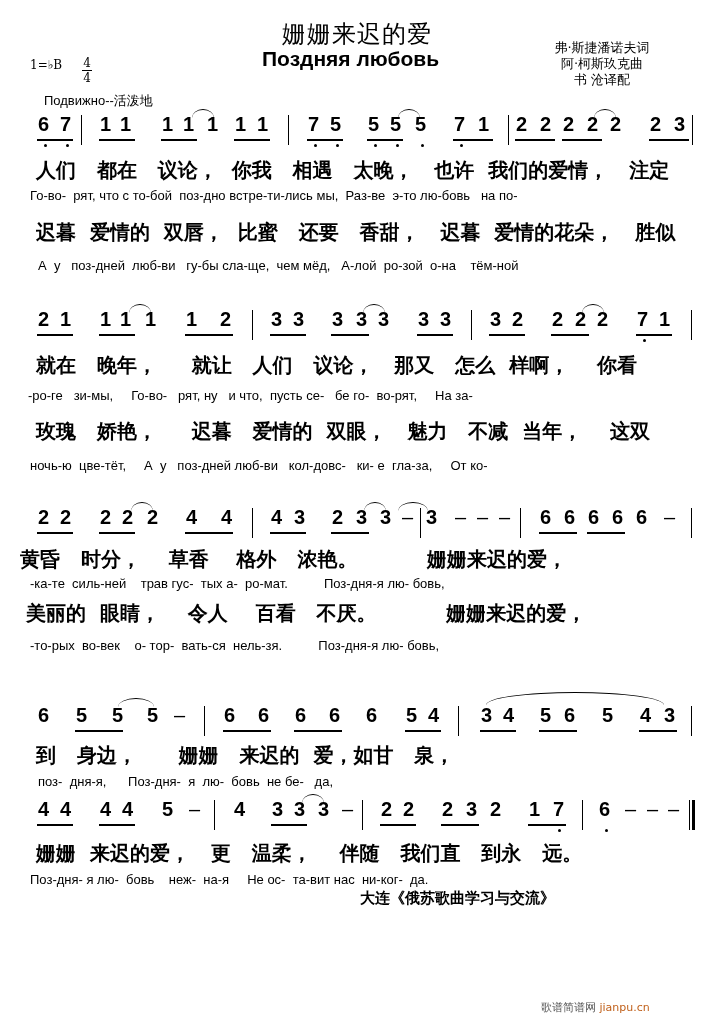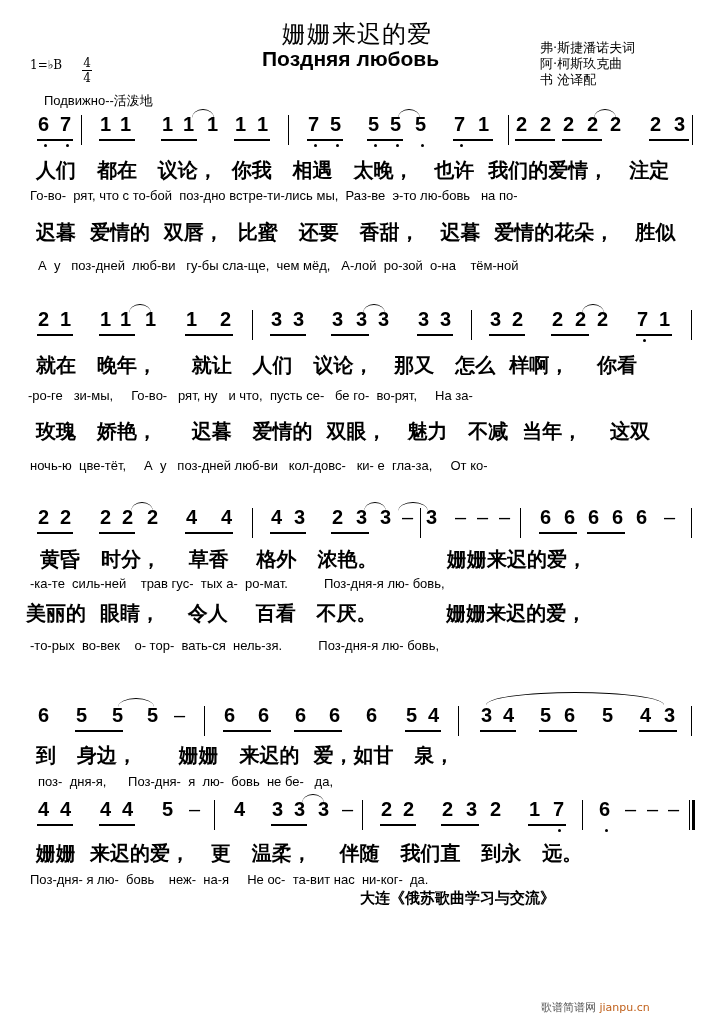--- a/index.html
+++ b/index.html
@@ -1,21 +1,21 @@
 <!DOCTYPE html>
 <html><head>
 <meta charset="utf-8">
 <style>
   html,body{margin:0;padding:0;background:#fff;}
   body{width:723px;height:1031px;position:relative;overflow:hidden;font-family:"DejaVu Sans",sans-serif;color:#000;}
   .abs{position:absolute;white-space:nowrap;}
   .title-cn{left:282px;top:18px;font-family:"DejaVu Serif",serif;font-size:24px;letter-spacing:1px;}
   .title-ru{left:262px;top:47px;font-family:"Liberation Sans",sans-serif;font-weight:bold;font-size:21px;}
   .credits{left:540px;top:40px;font-family:"DejaVu Sans",sans-serif;font-size:13px;line-height:16px;}
-  .credits div{display:flex;justify-content:flex-start;width:124px;}
+  .credits div{display:flex;justify-content:center;width:124px;}
   .key{left:30px;top:58px;font-family:"DejaVu Serif",serif;font-size:12px;}
   .timesig{left:82px;top:56px;font-family:"DejaVu Serif",serif;font-size:12px;line-height:14px;text-align:center;}
   .timesig .bar{border-top:1px solid #000;width:10px;}
   .tempo{left:44px;top:92px;font-family:"Liberation Sans",sans-serif;font-size:13px;}
   .note{position:absolute;font-family:"Liberation Sans",sans-serif;font-weight:bold;font-size:20px;top:-2px;}
   .barline{position:absolute;width:1px;background:#000;}
   .uline{position:absolute;height:1.5px;background:#000;}
   .dot{position:absolute;width:3px;height:3px;border-radius:50%;background:#000;}
   .tie{position:absolute;border-top:1.3px solid #000;border-radius:50% 50% 0 0/100% 100% 0 0;height:8px;}
   .lyr-cn{position:absolute;font-family:"DejaVu Serif",serif;font-weight:bold;font-size:20px;}
@@ -188,21 +188,21 @@
     <span class="note" style="left:540px">6</span>
       <span class="note" style="left:564px">6</span>
     <div class="uline" style="left:539px;top:24px;width:38px"></div>
     <span class="note" style="left:588px">6</span>
       <span class="note" style="left:612px">6</span>
     <div class="uline" style="left:587px;top:24px;width:38px"></div>
     <span class="note" style="left:636px">6</span>
       <span class="note" style="left:664px;font-weight:normal">–</span>
     <div class="barline" style="left:691px;top:0;height:30px"></div>
   </div>
-  <div class="lyr-cn" style="left: 40px; top: 38px; white-space: pre;">黄昏   时分，    草香    格外   浓艳。          姗姗来迟的爱，</div>
+  <div class="lyr-cn" style="left: 20px; top: 38px; white-space: pre;">黄昏   时分，    草香    格外   浓艳。          姗姗来迟的爱，</div>
   <div class="lyr-ru" style="left: 30px; top: 68px; white-space: pre;">-ка-те  силь-ней    трав гус-  тых а-  ро-мат.          Поз-дня-я лю- бовь,</div>
   <div class="lyr-cn" style="left: 26px; top: 92px; white-space: pre;">美丽的  眼睛，    令人    百看   不厌。          姗姗来迟的爱，</div>
   <div class="lyr-ru" style="left: 30px; top: 130px; white-space: pre;">-то-рых  во-век    о- тор-  вать-ся  нель-зя.          Поз-дня-я лю- бовь,</div>
 </div>
 
 <div class="system" style="top:706px;height:90px;">
   <div style="position:relative;height:36px;">
     <span class="note" style="left:38px">6</span>
     <span class="note" style="left:76px">5</span>
       <span class="note" style="left:112px">5</span>

